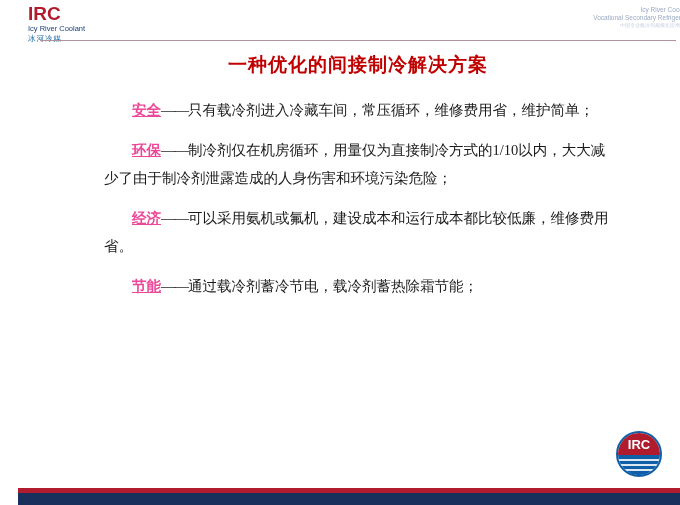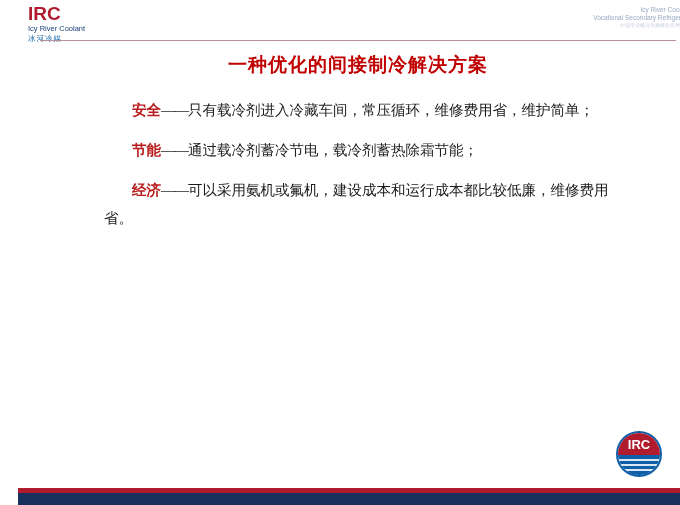--- a/index.html
+++ b/index.html
@@ -121,22 +121,23 @@
     line-height: 28px;
     color: #1a1a1a;
     text-indent: 0;
     margin-bottom: 12px;
   }
   .para .lead-indent {
     display: inline-block;
     width: 28px;
   }
   .kw {
-    color: #b91c1c;
-    font-weight: bold;
+    color: #ec4899;
+    font-weight: bold;
+    text-decoration: underline;
   }
   .dash {
     color: #1a1a1a;
     letter-spacing: -1px;
   }
 
   
   .footer-bar-wrap {
     position: absolute;
     left: 0;
@@ -232,27 +233,30 @@
   <div class="header-rule"></div>
 
   <div class="title">一种优化的间接制冷解决方案</div>
 
   <div class="body">
 
     <div class="para">
       <span class="lead-indent"></span><span class="kw">安全</span><span class="dash">——</span><span>只有载冷剂进入冷藏车间，常压循环，维修费用省，维护简单；</span>
     </div>
 
+    <div class="para">
+      <span class="lead-indent"></span><span class="kw">环保</span><span class="dash">——</span><span>制冷剂仅在机房循环，用量仅为直接制冷方式的1/10以内，大大减少了由于制冷剂泄露造成的人身伤害和环境污染危险；</span>
+    </div>
+
+    <div class="para">
+      <span class="lead-indent"></span><span class="kw">经济</span><span class="dash">——</span><span>可以采用氨机或氟机，建设成本和运行成本都比较低廉，维修费用省。</span>
+    </div>
 
     <div class="para">
       <span class="lead-indent"></span><span class="kw">节能</span><span class="dash">——</span><span>通过载冷剂蓄冷节电，载冷剂蓄热除霜节能；</span>
-    </div>
-
-    <div class="para">
-      <span class="lead-indent"></span><span class="kw">经济</span><span class="dash">——</span><span>可以采用氨机或氟机，建设成本和运行成本都比较低廉，维修费用省。</span>
     </div>
 
   </div>
 
   <div class="footer-badge">
     <div class="badge-top">IRC</div>
     <div class="badge-wave">
       <span style="top:4px;"></span>
       <span style="top:9px;"></span>
       <span style="top:14px;"></span>

